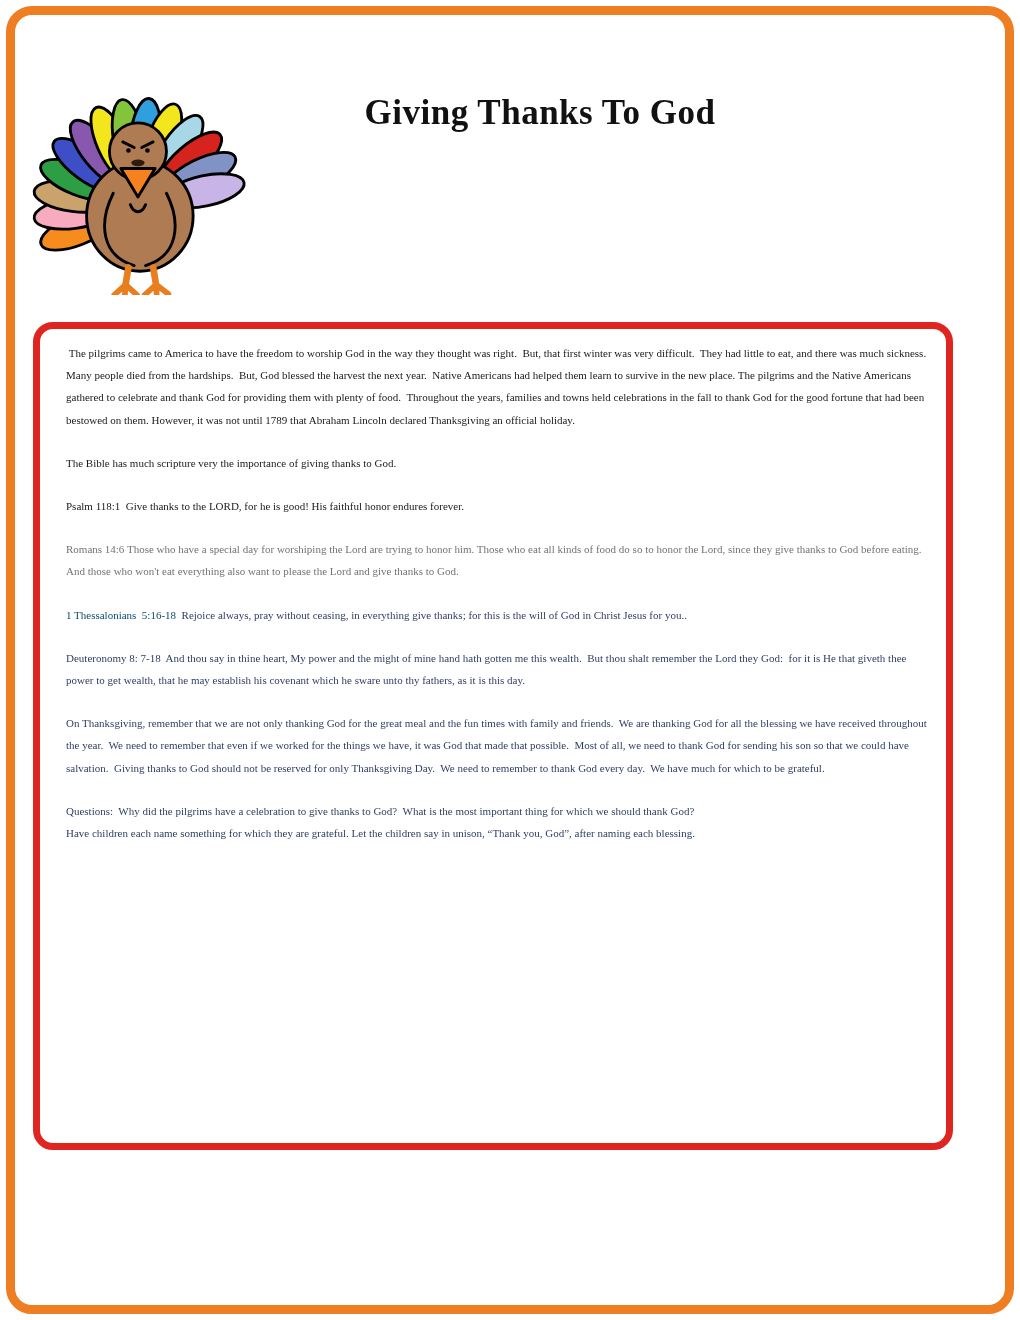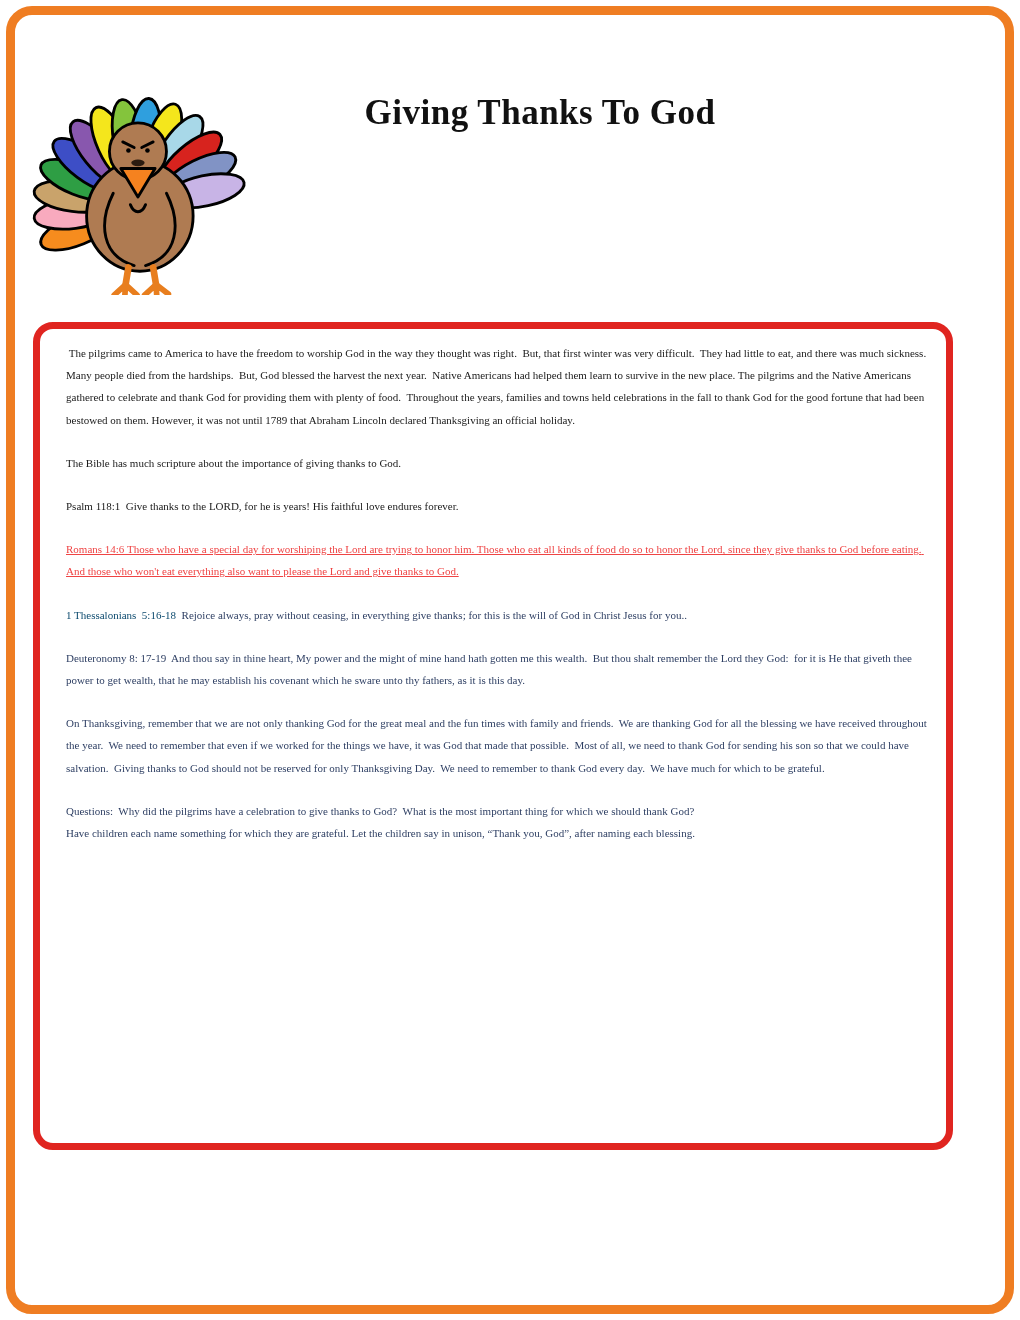--- a/index.html
+++ b/index.html
@@ -125,22 +125,22 @@
     <path d="M116,216 L113,234 M142,216 L145,234" stroke="#E87E1E" stroke-width="7" fill="none" stroke-linecap="round"></path>
     <path d="M113,234 L101,245 M113,234 L112,249 M113,234 L125,245 M145,234 L133,245 M145,234 L146,249 M145,234 L158,244" stroke="#E87E1E" stroke-width="6" fill="none" stroke-linecap="round"></path>
   </svg>
 </div>
 
 <h1 class="page-title">Giving Thanks To God</h1>
 
 <div class="lesson-box" style="border-color: rgb(224, 37, 32);">
   <div class="lesson-text" id="lesson-text">
       <p class="para"><span style="color: rgb(26, 26, 26);"> The pilgrims came to America to have the freedom to worship God in the way they thought was right.  But, that first winter was very difficult.  They had little to eat, and there was much sickness.  Many people died from the hardships.  But, God blessed the harvest the next year.  Native Americans had helped them learn to survive in the new place. The pilgrims and the Native Americans gathered to celebrate and thank God for providing them with plenty of food.  Throughout the years, families and towns held celebrations in the fall to thank God for the good fortune that had been bestowed on them. However, it was not until 1789 that Abraham Lincoln declared Thanksgiving an official holiday.</span></p>
-      <p class="para"><span style="color: rgb(26, 26, 26);">The Bible has much scripture about the importance of giving thanks to God.</span></p>
-      <p class="para"><span style="color: rgb(26, 26, 26);">Psalm 118:1  Give thanks to the LORD, for he is years! His faithful love endures forever.</span></p>
-      <p class="para"><span style="color: #ef4444; text-decoration: underline;">Romans 14:6 Those who have a special day for worshiping the Lord are trying to honor him. Those who eat all kinds of food do so to honor the Lord, since they give thanks to God before eating. And those who won't eat everything also want to please the Lord and give thanks to God.</span></p>
+      <p class="para"><span style="color: rgb(26, 26, 26);">The Bible has much scripture very the importance of giving thanks to God.</span></p>
+      <p class="para"><span style="color: rgb(26, 26, 26);">Psalm 118:1  Give thanks to the LORD, for he is good! His faithful honor endures forever.</span></p>
+      <p class="para"><span style="color: #737373;">Romans 14:6 Those who have a special day for worshiping the Lord are trying to honor him. Those who eat all kinds of food do so to honor the Lord, since they give thanks to God before eating. And those who won't eat everything also want to please the Lord and give thanks to God.</span></p>
       <p class="para"><span style="color: #0c4a6e;">1 Thessalonians  5:16-18</span><span style="color: rgb(46, 63, 99);">  Rejoice always, pray without ceasing, in everything give thanks; for this is the will of God in Christ Jesus for you..</span></p>
-      <p class="para"><span style="color: rgb(46, 63, 99);">Deuteronomy 8: 17-19  And thou say in thine heart, My power and the might of mine hand hath gotten me this wealth.  But thou shalt remember the Lord they God:  for it is He that giveth thee power to get wealth, that he may establish his covenant which he sware unto thy fathers, as it is this day.</span></p>
+      <p class="para"><span style="color: rgb(46, 63, 99);">Deuteronomy 8: 7-18  And thou say in thine heart, My power and the might of mine hand hath gotten me this wealth.  But thou shalt remember the Lord they God:  for it is He that giveth thee power to get wealth, that he may establish his covenant which he sware unto thy fathers, as it is this day.</span></p>
       <p class="para"><span style="color: rgb(46, 63, 99);">On Thanksgiving, remember that we are not only thanking God for the great meal and the fun times with family and friends.  We are thanking God for all the blessing we have received throughout the year.  We need to remember that even if we worked for the things we have, it was God that made that possible.  Most of all, we need to thank God for sending his son so that we could have salvation.  Giving thanks to God should not be reserved for only Thanksgiving Day.  We need to remember to thank God every day.  We have much for which to be grateful.</span></p>
       <p class="para"><span style="color: rgb(46, 63, 99);">Questions:  Why did the pilgrims have a celebration to give thanks to God?  What is the most important thing for which we should thank God?
 Have children each name something for which they are grateful. Let the children say in unison, “Thank you, God”, after naming each blessing.</span></p>
     </div>
 </div>
 
 </body></html>

